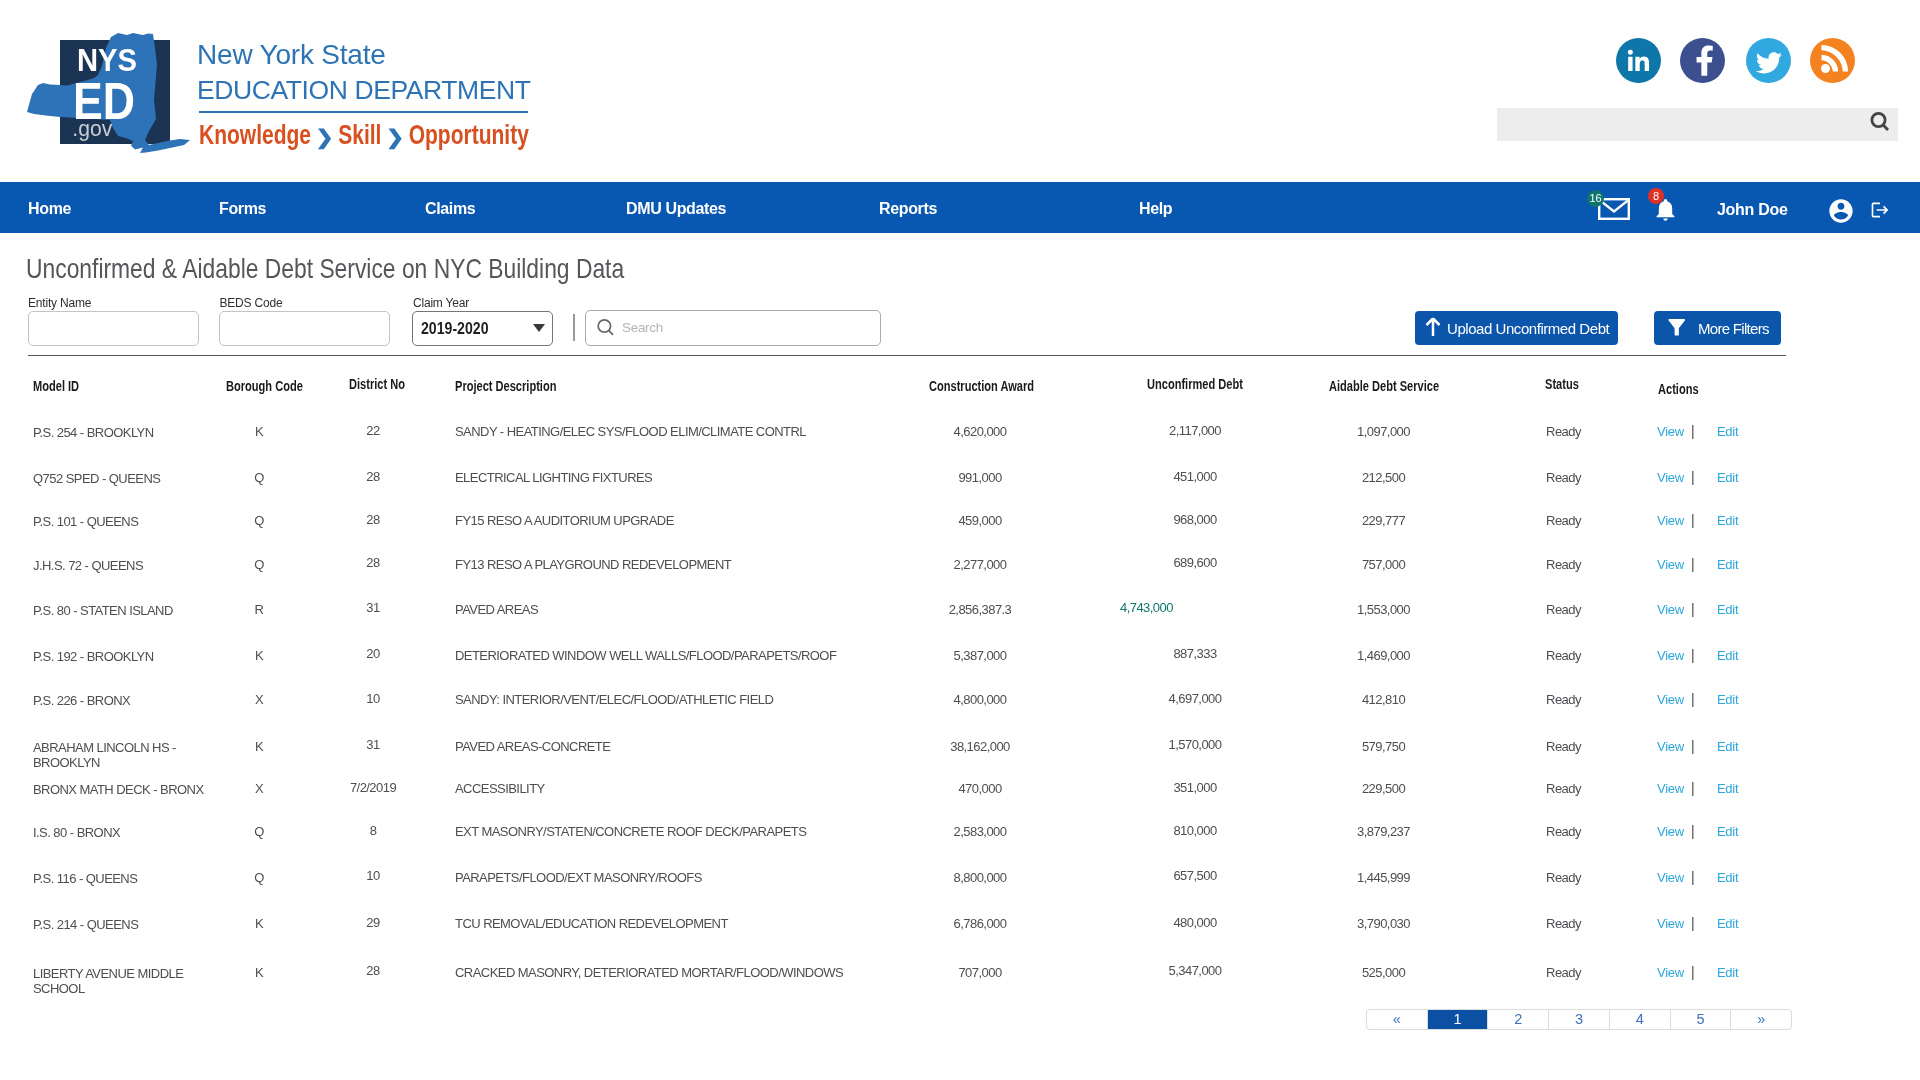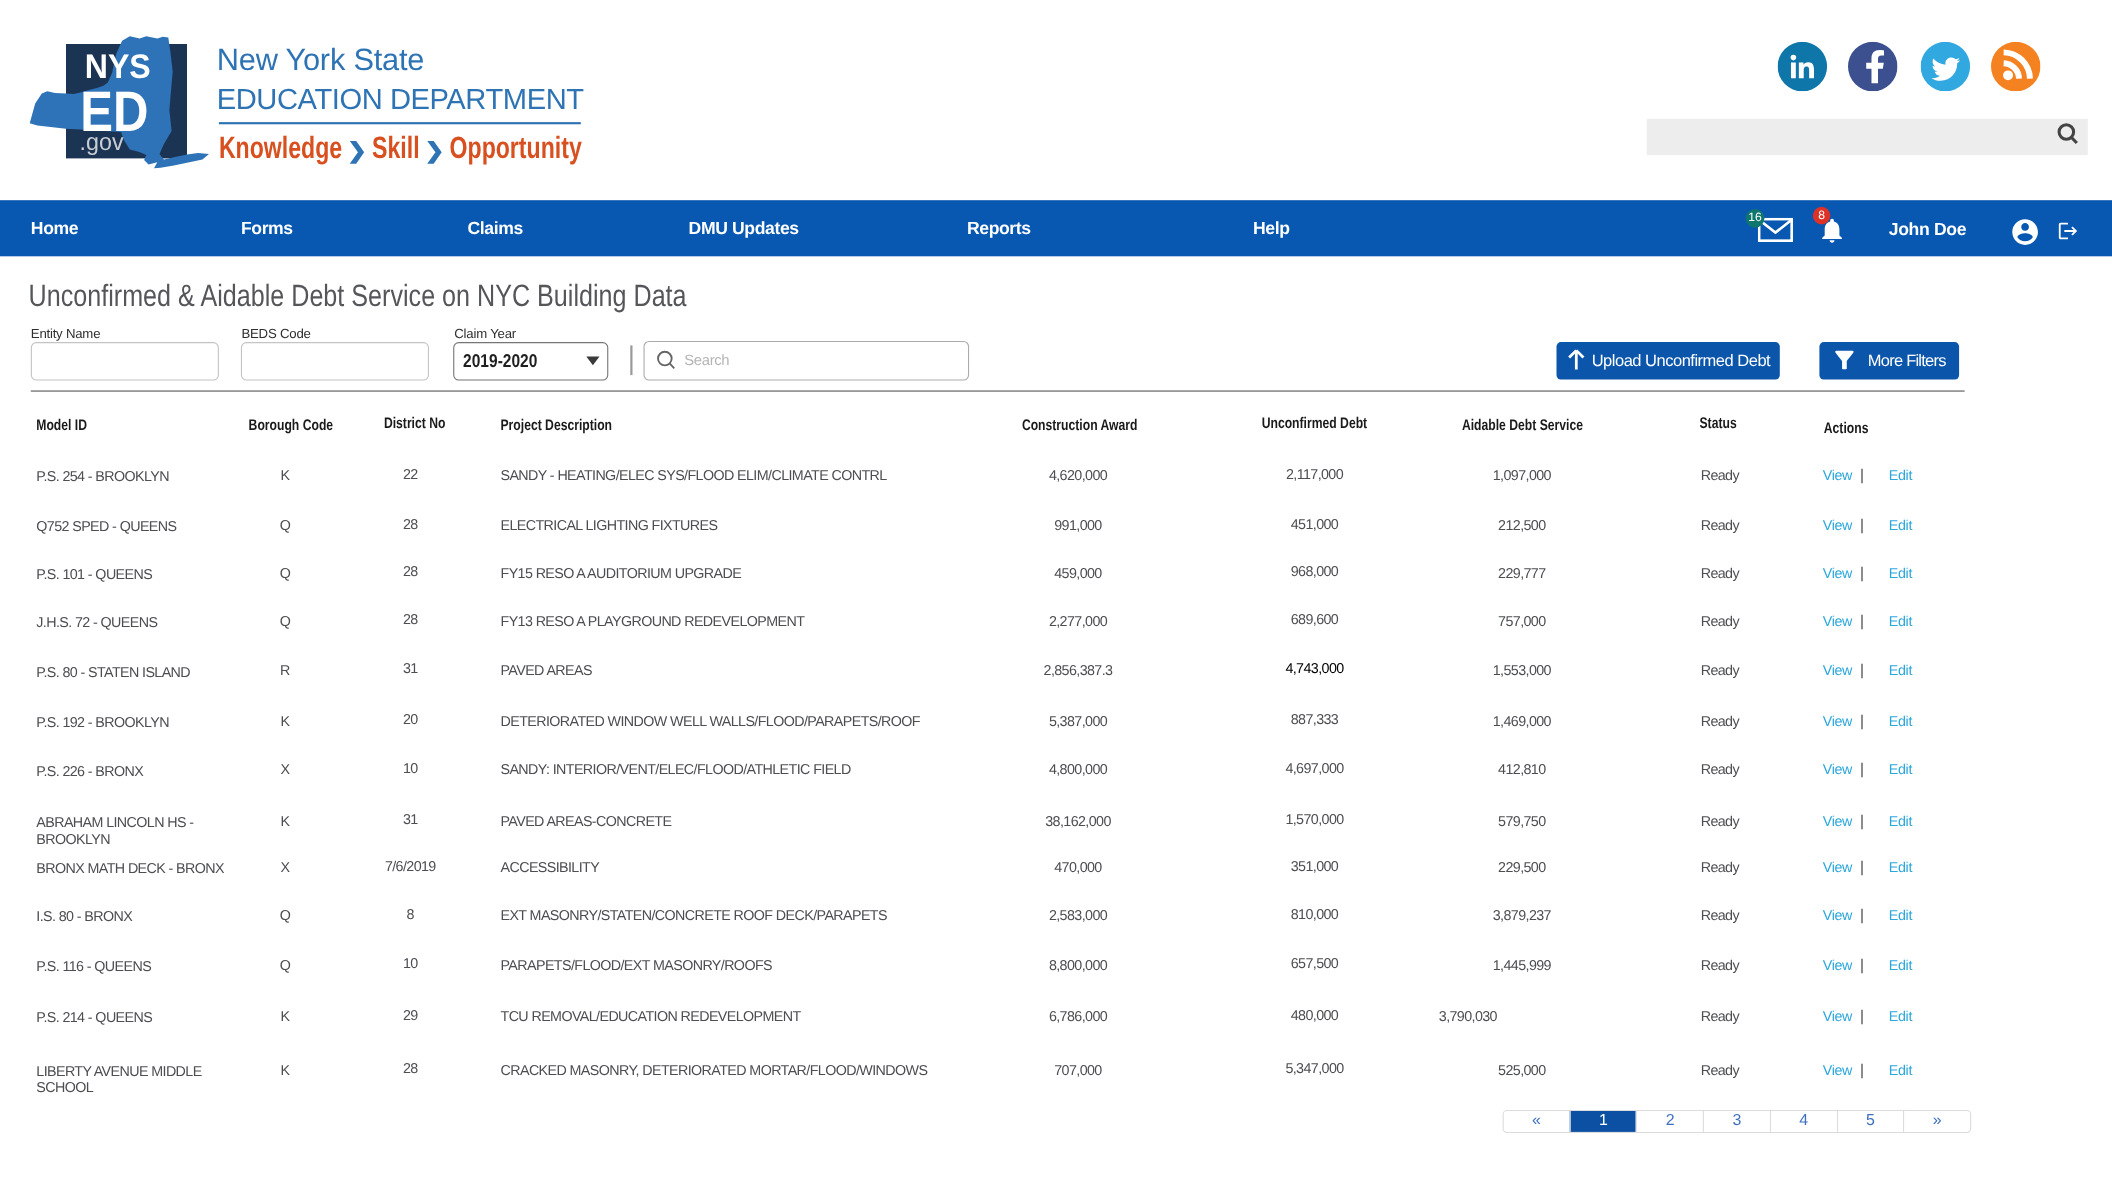--- a/index.html
+++ b/index.html
@@ -149,21 +149,21 @@
 <div class="a" style="left:1308px;top:557.5px;width:151px;text-align:center;font-size:13px;color:#4D4E52;letter-spacing:-0.55px">757,000</div>
 <div class="a" style="left:1523px;top:557.5px;width:81px;text-align:center;font-size:13px;color:#4D4E52;letter-spacing:-0.55px">Ready</div>
 <div class="a" style="left:1657px;top:557.5px;font-size:13px;color:#2BA7DC;letter-spacing:-0.3px">View</div>
 <div class="a" style="left:1691px;top:556.5px;font-size:14px;color:#4A4A4A">|</div>
 <div class="a" style="left:1717px;top:557.5px;font-size:13px;color:#2BA7DC;letter-spacing:-0.3px">Edit</div>
 <div class="a" style="left:33px;top:602.5px;font-size:13px;color:#4D4E52;line-height:15.5px;letter-spacing:-0.55px;white-space:normal;width:215px">P.S. 80 - STATEN ISLAND</div>
 <div class="a" style="left:219px;top:602.5px;width:80px;text-align:center;font-size:13px;color:#4D4E52;letter-spacing:-0.55px">R</div>
 <div class="a" style="left:313px;top:601.0px;width:120px;text-align:center;font-size:13px;color:#4D4E52;letter-spacing:-0.55px">31</div>
 <div class="a" style="left:455px;top:602.5px;font-size:13px;color:#4D4E52;letter-spacing:-0.55px">PAVED AREAS</div>
 <div class="a" style="left:905px;top:602.5px;width:150px;text-align:center;font-size:13px;color:#4D4E52;letter-spacing:-0.55px">2,856,387.3</div>
-<div class="a" style="left:1120px;top:601.0px;width:150px;text-align:center;font-size:13px;color:#000000;letter-spacing:-0.55px">4,743,000</div>
+<div class="a" style="left:1120px;top:601.0px;width:150px;text-align:left;font-size:13px;color:#0f766e;letter-spacing:-0.55px">4,743,000</div>
 <div class="a" style="left:1308px;top:602.5px;width:151px;text-align:center;font-size:13px;color:#4D4E52;letter-spacing:-0.55px">1,553,000</div>
 <div class="a" style="left:1523px;top:602.5px;width:81px;text-align:center;font-size:13px;color:#4D4E52;letter-spacing:-0.55px">Ready</div>
 <div class="a" style="left:1657px;top:602.5px;font-size:13px;color:#2BA7DC;letter-spacing:-0.3px">View</div>
 <div class="a" style="left:1691px;top:601.5px;font-size:14px;color:#4A4A4A">|</div>
 <div class="a" style="left:1717px;top:602.5px;font-size:13px;color:#2BA7DC;letter-spacing:-0.3px">Edit</div>
 <div class="a" style="left:33px;top:648.5px;font-size:13px;color:#4D4E52;line-height:15.5px;letter-spacing:-0.55px;white-space:normal;width:215px">P.S. 192 - BROOKLYN</div>
 <div class="a" style="left:219px;top:648.5px;width:80px;text-align:center;font-size:13px;color:#4D4E52;letter-spacing:-0.55px">K</div>
 <div class="a" style="left:313px;top:647.0px;width:120px;text-align:center;font-size:13px;color:#4D4E52;letter-spacing:-0.55px">20</div>
 <div class="a" style="left:455px;top:648.5px;font-size:13px;color:#4D4E52;letter-spacing:-0.55px">DETERIORATED WINDOW WELL WALLS/FLOOD/PARAPETS/ROOF</div>
 <div class="a" style="left:905px;top:648.5px;width:150px;text-align:center;font-size:13px;color:#4D4E52;letter-spacing:-0.55px">5,387,000</div>
@@ -190,21 +190,21 @@
 <div class="a" style="left:455px;top:739.5px;font-size:13px;color:#4D4E52;letter-spacing:-0.55px">PAVED AREAS-CONCRETE</div>
 <div class="a" style="left:905px;top:739.5px;width:150px;text-align:center;font-size:13px;color:#4D4E52;letter-spacing:-0.55px">38,162,000</div>
 <div class="a" style="left:1120px;top:738.0px;width:150px;text-align:center;font-size:13px;color:#4D4E52;letter-spacing:-0.55px">1,570,000</div>
 <div class="a" style="left:1308px;top:739.5px;width:151px;text-align:center;font-size:13px;color:#4D4E52;letter-spacing:-0.55px">579,750</div>
 <div class="a" style="left:1523px;top:739.5px;width:81px;text-align:center;font-size:13px;color:#4D4E52;letter-spacing:-0.55px">Ready</div>
 <div class="a" style="left:1657px;top:739.5px;font-size:13px;color:#2BA7DC;letter-spacing:-0.3px">View</div>
 <div class="a" style="left:1691px;top:738.5px;font-size:14px;color:#4A4A4A">|</div>
 <div class="a" style="left:1717px;top:739.5px;font-size:13px;color:#2BA7DC;letter-spacing:-0.3px">Edit</div>
 <div class="a" style="left:33px;top:782px;font-size:13px;color:#4D4E52;line-height:15.5px;letter-spacing:-0.55px;white-space:normal;width:215px">BRONX MATH DECK - BRONX</div>
 <div class="a" style="left:219px;top:782px;width:80px;text-align:center;font-size:13px;color:#4D4E52;letter-spacing:-0.55px">X</div>
-<div class="a" style="left:313px;top:780.5px;width:120px;text-align:center;font-size:13px;color:#4D4E52;letter-spacing:-0.55px">7/6/2019</div>
+<div class="a" style="left:313px;top:780.5px;width:120px;text-align:center;font-size:13px;color:#4D4E52;letter-spacing:-0.55px">7/2/2019</div>
 <div class="a" style="left:455px;top:782px;font-size:13px;color:#4D4E52;letter-spacing:-0.55px">ACCESSIBILITY</div>
 <div class="a" style="left:905px;top:782px;width:150px;text-align:center;font-size:13px;color:#4D4E52;letter-spacing:-0.55px">470,000</div>
 <div class="a" style="left:1120px;top:780.5px;width:150px;text-align:center;font-size:13px;color:#4D4E52;letter-spacing:-0.55px">351,000</div>
 <div class="a" style="left:1308px;top:782px;width:151px;text-align:center;font-size:13px;color:#4D4E52;letter-spacing:-0.55px">229,500</div>
 <div class="a" style="left:1523px;top:782px;width:81px;text-align:center;font-size:13px;color:#4D4E52;letter-spacing:-0.55px">Ready</div>
 <div class="a" style="left:1657px;top:782px;font-size:13px;color:#2BA7DC;letter-spacing:-0.3px">View</div>
 <div class="a" style="left:1691px;top:781.0px;font-size:14px;color:#4A4A4A">|</div>
 <div class="a" style="left:1717px;top:782px;font-size:13px;color:#2BA7DC;letter-spacing:-0.3px">Edit</div>
 <div class="a" style="left:33px;top:825px;font-size:13px;color:#4D4E52;line-height:15.5px;letter-spacing:-0.55px;white-space:normal;width:215px">I.S. 80 - BRONX</div>
 <div class="a" style="left:219px;top:825px;width:80px;text-align:center;font-size:13px;color:#4D4E52;letter-spacing:-0.55px">Q</div>
@@ -227,21 +227,21 @@
 <div class="a" style="left:1523px;top:870.5px;width:81px;text-align:center;font-size:13px;color:#4D4E52;letter-spacing:-0.55px">Ready</div>
 <div class="a" style="left:1657px;top:870.5px;font-size:13px;color:#2BA7DC;letter-spacing:-0.3px">View</div>
 <div class="a" style="left:1691px;top:869.5px;font-size:14px;color:#4A4A4A">|</div>
 <div class="a" style="left:1717px;top:870.5px;font-size:13px;color:#2BA7DC;letter-spacing:-0.3px">Edit</div>
 <div class="a" style="left:33px;top:917px;font-size:13px;color:#4D4E52;line-height:15.5px;letter-spacing:-0.55px;white-space:normal;width:215px">P.S. 214 - QUEENS</div>
 <div class="a" style="left:219px;top:917px;width:80px;text-align:center;font-size:13px;color:#4D4E52;letter-spacing:-0.55px">K</div>
 <div class="a" style="left:313px;top:915.5px;width:120px;text-align:center;font-size:13px;color:#4D4E52;letter-spacing:-0.55px">29</div>
 <div class="a" style="left:455px;top:917px;font-size:13px;color:#4D4E52;letter-spacing:-0.55px">TCU REMOVAL/EDUCATION REDEVELOPMENT</div>
 <div class="a" style="left:905px;top:917px;width:150px;text-align:center;font-size:13px;color:#4D4E52;letter-spacing:-0.55px">6,786,000</div>
 <div class="a" style="left:1120px;top:915.5px;width:150px;text-align:center;font-size:13px;color:#4D4E52;letter-spacing:-0.55px">480,000</div>
-<div class="a" style="left:1308px;top:917px;width:151px;text-align:left;font-size:13px;color:#4D4E52;letter-spacing:-0.55px">3,790,030</div>
+<div class="a" style="left:1308px;top:917px;width:151px;text-align:center;font-size:13px;color:#4D4E52;letter-spacing:-0.55px">3,790,030</div>
 <div class="a" style="left:1523px;top:917px;width:81px;text-align:center;font-size:13px;color:#4D4E52;letter-spacing:-0.55px">Ready</div>
 <div class="a" style="left:1657px;top:917px;font-size:13px;color:#2BA7DC;letter-spacing:-0.3px">View</div>
 <div class="a" style="left:1691px;top:916.0px;font-size:14px;color:#4A4A4A">|</div>
 <div class="a" style="left:1717px;top:917px;font-size:13px;color:#2BA7DC;letter-spacing:-0.3px">Edit</div>
 <div class="a" style="left:33px;top:965.5px;font-size:13px;color:#4D4E52;line-height:15.5px;letter-spacing:-0.55px;white-space:normal;width:215px">LIBERTY AVENUE MIDDLE<br>SCHOOL</div>
 <div class="a" style="left:219px;top:965.5px;width:80px;text-align:center;font-size:13px;color:#4D4E52;letter-spacing:-0.55px">K</div>
 <div class="a" style="left:313px;top:964.0px;width:120px;text-align:center;font-size:13px;color:#4D4E52;letter-spacing:-0.55px">28</div>
 <div class="a" style="left:455px;top:965.5px;font-size:13px;color:#4D4E52;letter-spacing:-0.55px">CRACKED MASONRY, DETERIORATED MORTAR/FLOOD/WINDOWS</div>
 <div class="a" style="left:905px;top:965.5px;width:150px;text-align:center;font-size:13px;color:#4D4E52;letter-spacing:-0.55px">707,000</div>
 <div class="a" style="left:1120px;top:964.0px;width:150px;text-align:center;font-size:13px;color:#4D4E52;letter-spacing:-0.55px">5,347,000</div>

